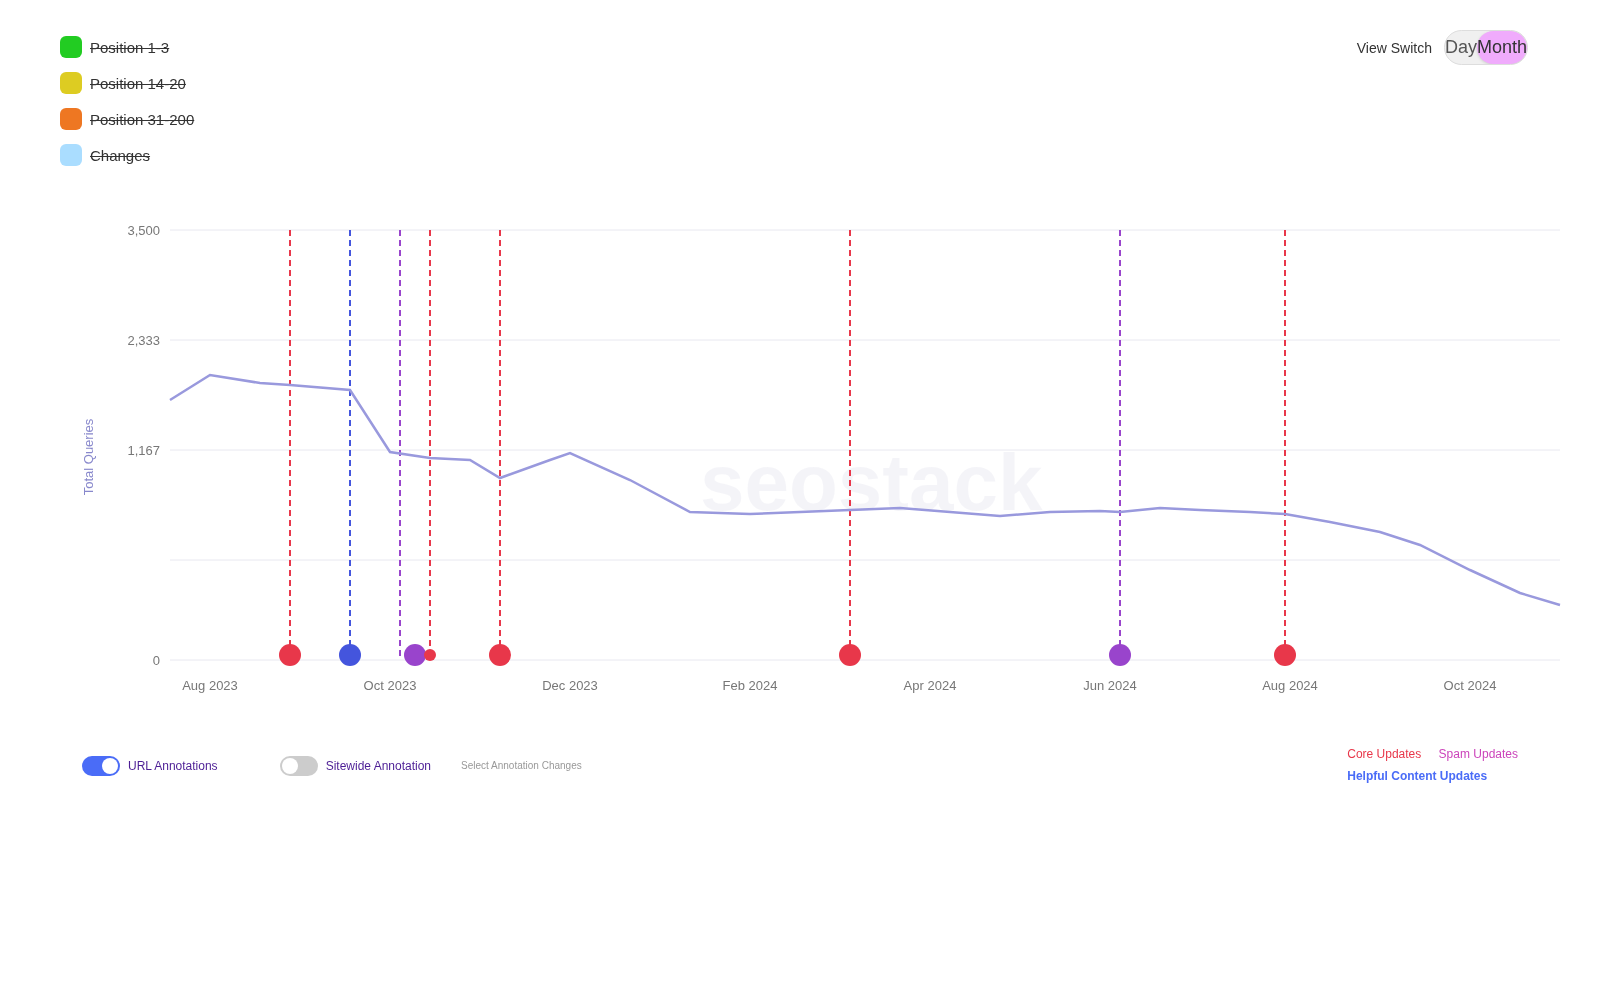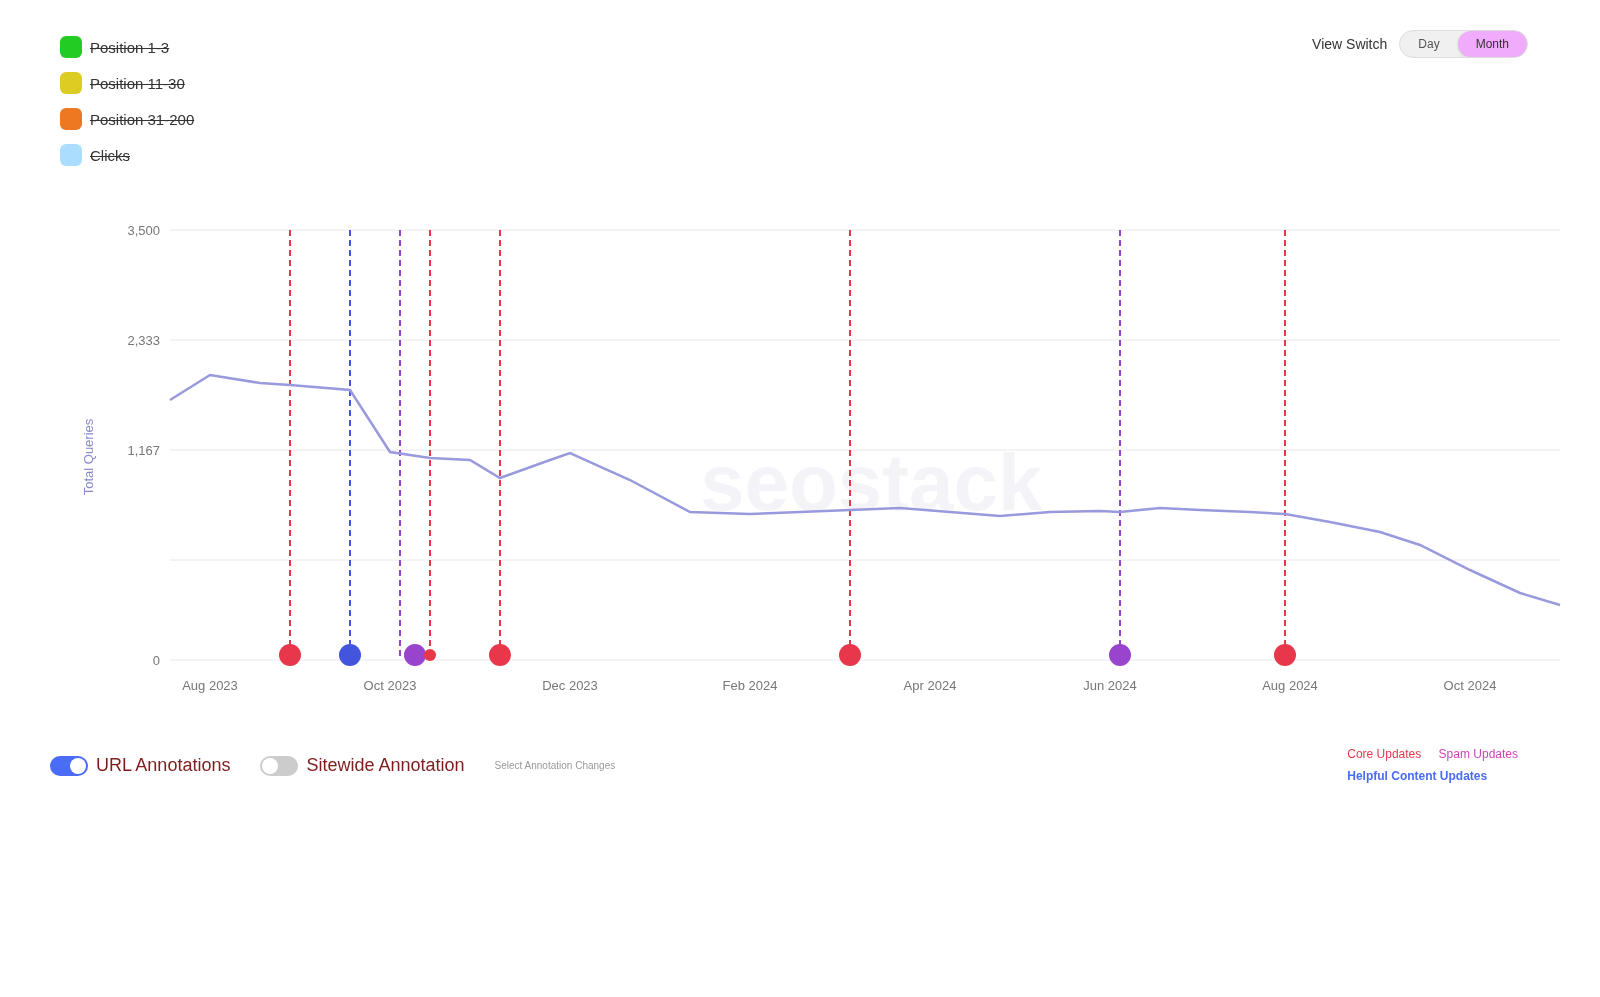--- a/index.html
+++ b/index.html
@@ -12,30 +12,30 @@
     .legend-item { display: flex; align-items: center; gap: 8px; font-size: 15px; }
     .legend-dot { width: 22px; height: 22px; border-radius: 6px; flex-shrink: 0; }
     .legend-text { font-size: 15px; text-decoration: line-through; color: #333; }
     .legend-text-no-strike { text-decoration: none; }
     .legend-row { display: flex; gap: 60px; width: 100%; }
 
     
     .view-switch-area { position: absolute; top: 30px; right: 40px; display: flex; align-items: center; gap: 12px; }
     .view-switch-label { font-size: 14px; color: #333; font-weight: 500; }
     .view-switch-buttons { display: flex; border: 1px solid #ddd; border-radius: 20px; overflow: hidden; background: #f0f0f0; }
-    .view-btn { padding: 6px 18px; font-size: 12px; border: none; background: transparent; cursor: pointer; color: #555; }
+    .view-btn { padding: 6px 0; font-size: 18px; border: none; background: transparent; cursor: pointer; color: #555; }
     .view-btn.active { background: #f0abfc; border-radius: 20px; box-shadow: 0 1px 3px rgba(0,0,0,0.15); color: #333; font-weight: 500; }
 
     
     .chart-area { position: relative; margin-top: 10px; }
 
     
     .bottom-bar { display: flex; align-items: center; justify-content: space-between; padding: 20px 10px 0 10px; margin-top: 10px; }
     .bottom-left { display: flex; align-items: center; gap: 30px; }
-    .toggle-item { display: flex; align-items: center; gap: 8px; font-size: 18px; color: #7f1d1d; }
+    .toggle-item { display: flex; align-items: center; gap: 8px; font-size: 12px; color: #4c1d95; margin-left: 32px; }
     .toggle { width: 38px; height: 20px; border-radius: 10px; position: relative; }
     .toggle.on { background: #4a6cf7; }
     .toggle.off { background: #ccc; }
     .toggle-knob { width: 16px; height: 16px; border-radius: 50%; background: #fff; position: absolute; top: 2px; transition: left 0.2s; }
     .toggle.on .toggle-knob { left: 20px; }
     .toggle.off .toggle-knob { left: 2px; }
     .annotation-select { font-size: 14px; color: #999; border: none; background: transparent; cursor: pointer; }
 
     .bottom-right { text-align: left; font-size: 12px; line-height: 1.8; }
     .core-updates { color: #e8374a; font-weight: 500; }
@@ -50,29 +50,29 @@
   <div class="legend">
     <div class="legend-row">
 
       <div style="display:flex; flex-direction:column; gap:14px; min-width:200px;">
         <div class="legend-item">
           <div class="legend-dot" style="background:#22cc22;"></div>
           <span class="legend-text">Position 1-3</span>
         </div>
         <div class="legend-item">
           <div class="legend-dot" style="background:#ddcc22;"></div>
-          <span class="legend-text">Position 11-30</span>
+          <span class="legend-text">Position 14-20</span>
         </div>
         <div class="legend-item">
           <div class="legend-dot" style="background:#ee7722;"></div>
           <span class="legend-text">Position 31-200</span>
         </div>
         <div class="legend-item">
           <div class="legend-dot" style="background:#aaddff; border-radius:6px;"></div>
-          <span class="legend-text">Clicks</span>
+          <span class="legend-text">Changes</span>
         </div>
       </div>
 
     </div>
   </div>
 
   <div class="view-switch-area">
     <span class="view-switch-label">View Switch</span>
     <div class="view-switch-buttons">
       <button class="view-btn">Day</button>

